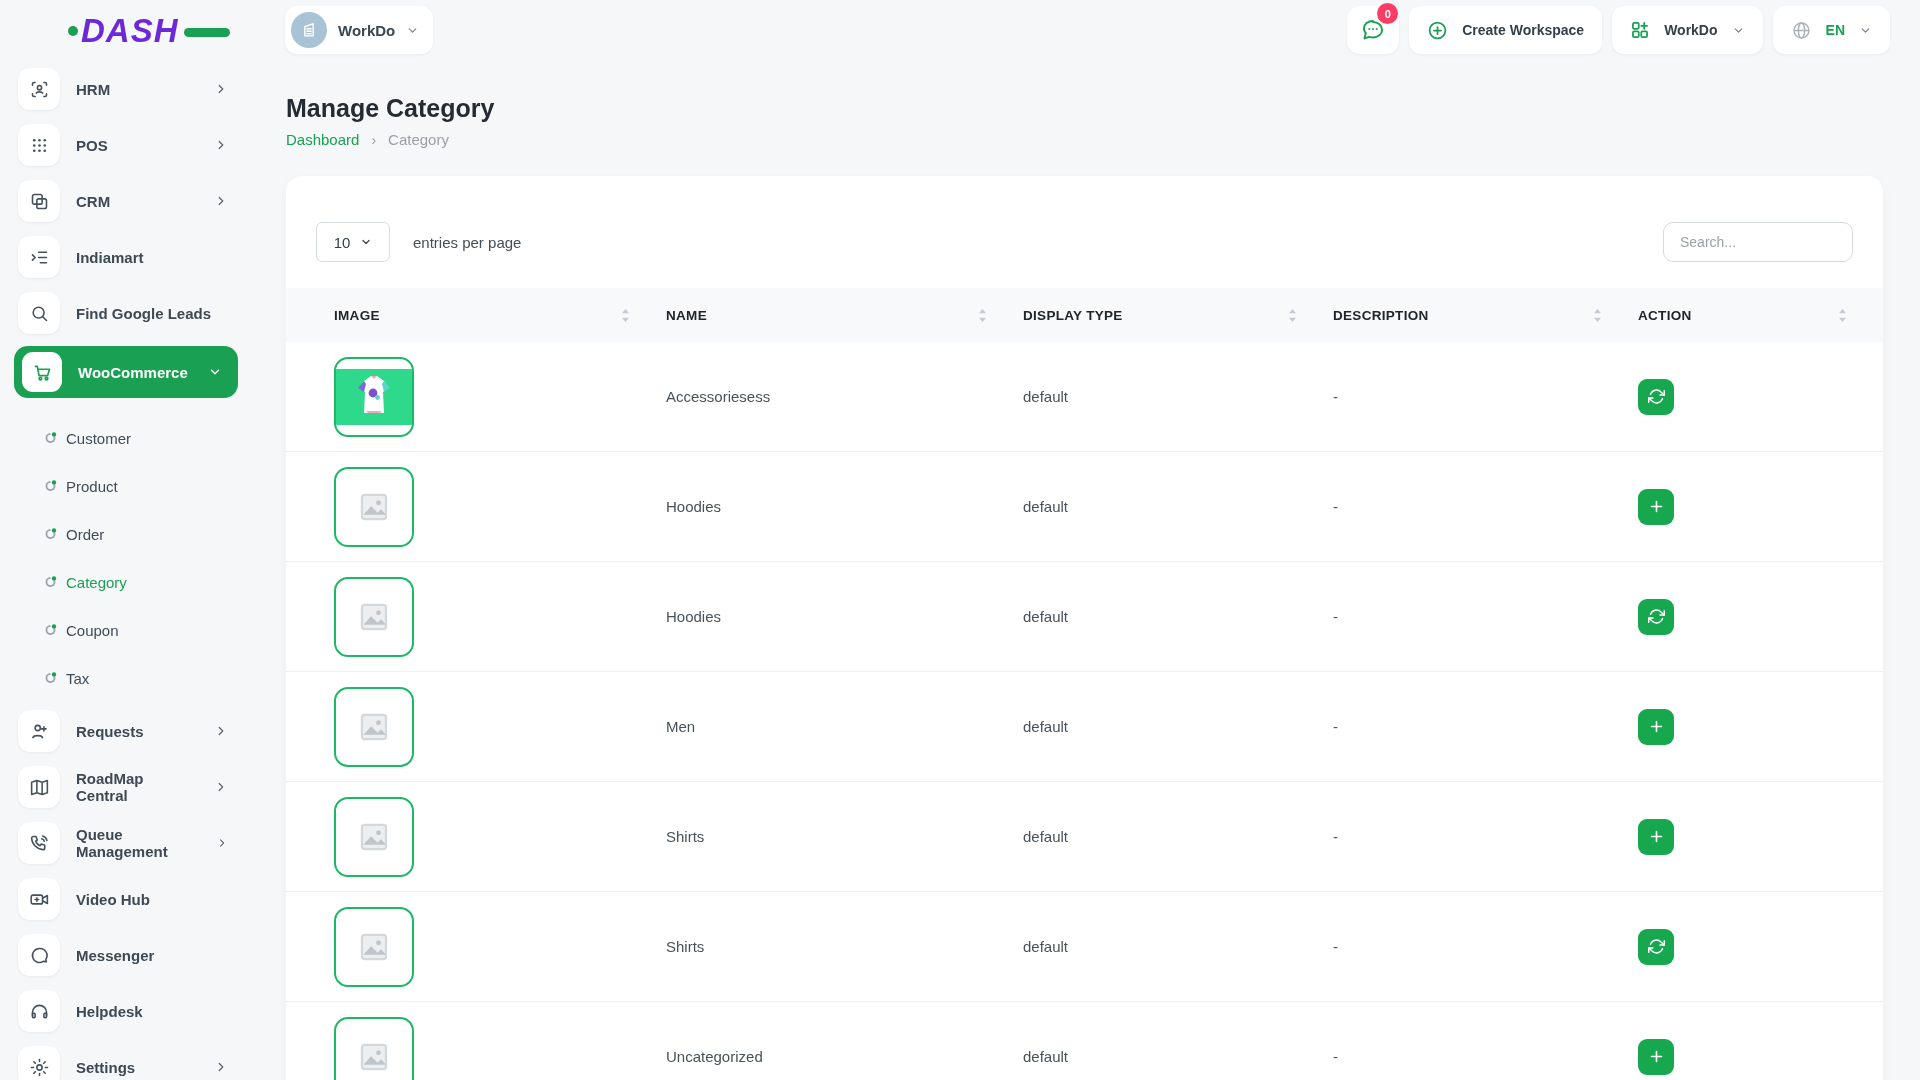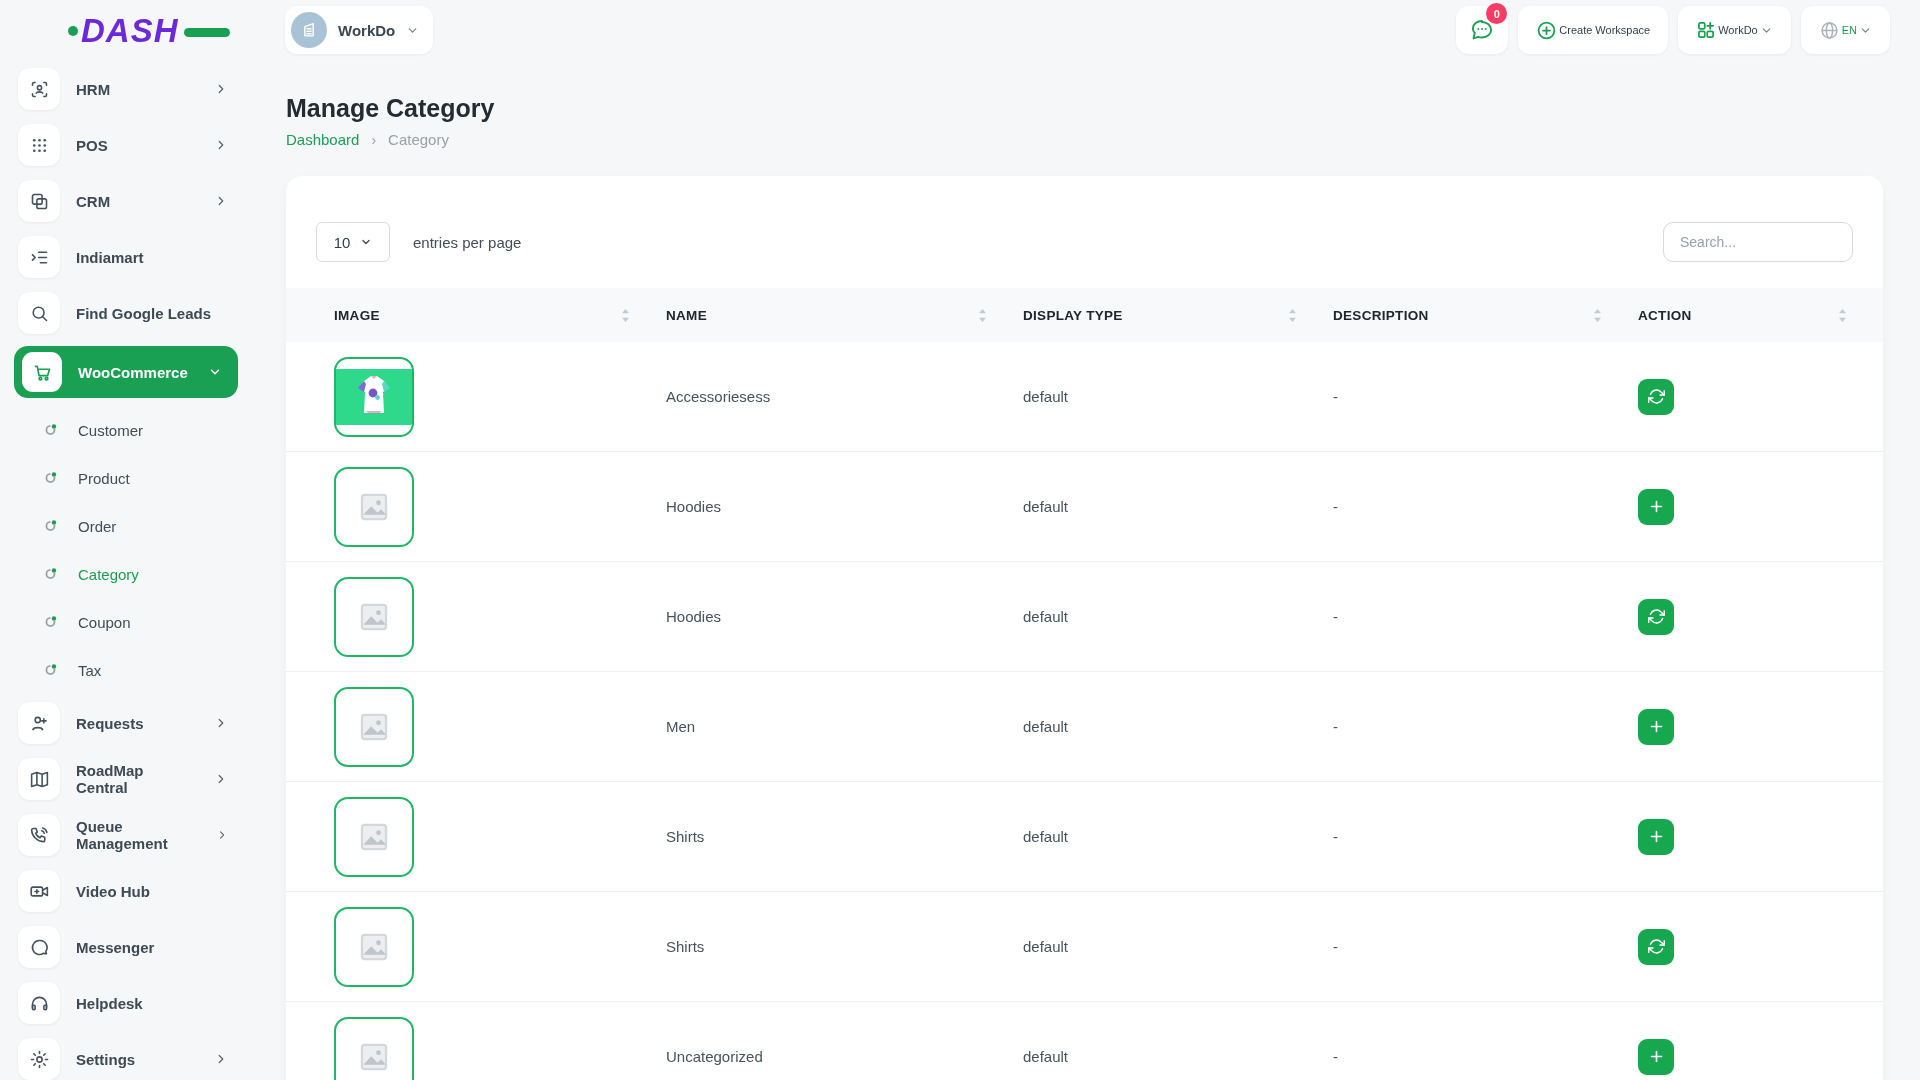--- a/index.html
+++ b/index.html
@@ -23,42 +23,42 @@
     box-shadow:0 1px 3px rgba(20,30,60,.06); cursor:pointer;
   }
   .ws-avatar { width:36px; height:36px; border-radius:50%; background:#a9c3d6; display:flex; align-items:center; justify-content:center; }
   .ws-label { font-size:15px; font-weight:600; color:#3a4650; }
 
   .top-right { position:absolute; right:30px; top:6px; display:flex; align-items:center; gap:10px; }
   .msg-card { position:relative; width:52px; height:48px; background:#fff; border-radius:13px;
     display:flex; align-items:center; justify-content:center; box-shadow:0 1px 3px rgba(20,30,60,.06); cursor:pointer; }
   .badge { position:absolute; top:-3px; right:1px; min-width:21px; height:21px; border-radius:11px;
     background:#fb3c64; color:#fff; font-size:11px; font-weight:700; display:flex; align-items:center; justify-content:center; }
-  .pill { height:48px; background:#fff; border:none; border-radius:12px; display:flex; align-items:center; gap:2px;
-    padding:0 18px; font-family:inherit; font-size:11px; font-weight:400; color:#333f49;
+  .pill { height:48px; background:#fff; border:none; border-radius:12px; display:flex; align-items:center; gap:14px;
+    padding:0 18px; font-family:inherit; font-size:14px; font-weight:700; color:#333f49;
     box-shadow:0 1px 3px rgba(20,30,60,.06); cursor:pointer; }
   .lang-label { color:#1aa053; }
 
   
   .sidebar { position:absolute; top:58px; left:0; width:256px; bottom:0; padding:8px 0 0 18px; overflow:hidden; }
   .side-item { display:flex; align-items:center; gap:16px; height:46px; margin-bottom:10px; cursor:pointer; }
   .tile { width:42px; height:42px; min-width:42px; background:#fff; border-radius:12px;
     display:flex; align-items:center; justify-content:center; color:#45525e;
     box-shadow:0 1px 3px rgba(27,46,94,.07); }
   .side-label { font-size:15px; font-weight:600; color:#3d4954; }
   .side-chev { margin-left:auto; margin-right:28px; color:#5c6772; }
 
   .woo-pill { display:flex; align-items:center; gap:16px; height:52px; width:224px; margin-left:-4px;
-    background:#1aa053; border-radius:14px; padding-left:8px; margin-bottom:8px; cursor:pointer; }
+    background:#1aa053; border-radius:14px; padding-left:8px; margin-bottom:16px; cursor:pointer; }
   .woo-pill .tile { width:40px; height:40px; min-width:40px; border-radius:11px; color:#1aa053; box-shadow:none; }
   .woo-pill .side-label { color:#fff; }
   .woo-pill .side-chev { color:#fff; margin-right:16px; }
 
   .submenu { margin:0 0 6px 0; }
-  .sub-item { display:flex; align-items:center; gap:20px; height:48px; padding-left:26px; cursor:pointer; }
+  .sub-item { display:flex; align-items:center; gap:8px; height:48px; padding-left:26px; cursor:pointer; }
   .sub-label { font-size:15px; font-weight:500; color:#414d58; }
   .sub-item.active .sub-label { color:#1aa053; }
 
   
   .main { position:absolute; left:286px; top:58px; right:0; bottom:0; }
   .page-title { margin-top:36px; font-size:25px; font-weight:700; color:#242b32; }
   .breadcrumb { margin-top:8px; display:flex; align-items:center; gap:12px; font-size:15px; }
   .bc-link { color:#1aa053; cursor:pointer; }
   .bc-sep { color:#9aa0a6; font-size:14px; }
   .bc-current { color:#9aa0a6; }

